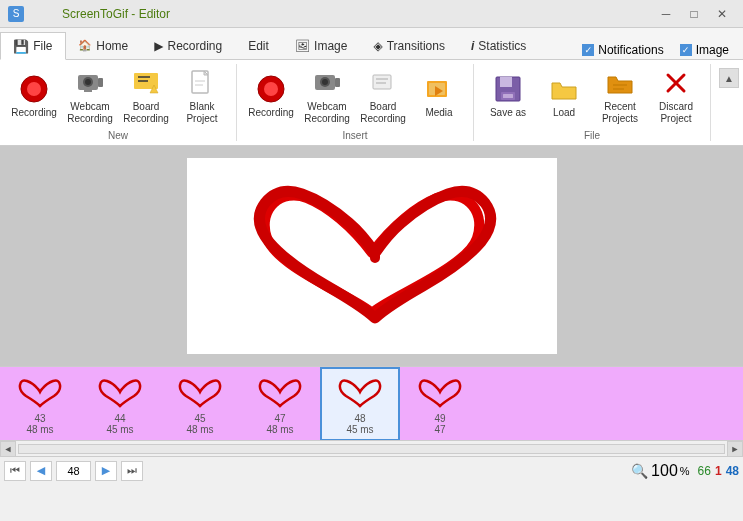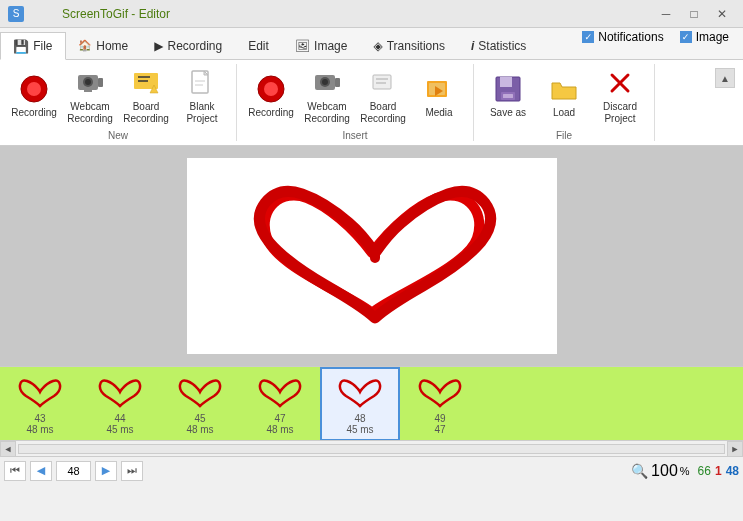--- a/index.html
+++ b/index.html
@@ -50,21 +50,21 @@
     .ribbon-tab.active {
       background: white;
       border-color: #ccc;
       border-bottom: 1px solid white;
       margin-bottom: -1px;
       z-index: 1;
     }
     .ribbon-right {
       margin-left: auto;
       display: flex;
-      align-items: flex-start;
+      align-items: flex-end;
       gap: 4px;
       padding-right: 8px;
       height: 100%;
     }
     .ribbon-toggle {
       display: flex;
       align-items: center;
       gap: 4px;
       font-size: 12px;
       cursor: pointer;
@@ -138,21 +138,21 @@
       position: relative;
       overflow: hidden;
     }
     .canvas-area {
       background: white;
       position: relative;
     }
 
     
     .frame-strip {
-      background: #bef264;
+      background: #f0abfc;
       border-top: 1px solid #ccc;
       display: flex;
       align-items: center;
       overflow: hidden;
       height: 72px;
     }
     .frame-item {
       display: flex;
       flex-direction: column;
       align-items: center;
@@ -382,20 +382,30 @@
         </div>
         <span class="ribbon-btn-label">Save as</span>
       </button>
       <button class="ribbon-btn">
         <div class="ribbon-btn-icon">
           <svg width="32" height="32" viewBox="0 0 32 32">
             <path d="M4,10 L4,26 L28,26 L28,14 L14,14 L12,10 Z" fill="#f5c842" stroke="#cca020" stroke-width="1"></path>
           </svg>
         </div>
         <span class="ribbon-btn-label">Load</span>
+      </button>
+      <button class="ribbon-btn">
+        <div class="ribbon-btn-icon">
+          <svg width="32" height="32" viewBox="0 0 32 32">
+            <path d="M4,10 L4,26 L28,26 L28,14 L14,14 L12,10 Z" fill="#e09010" stroke="#c07800" stroke-width="1"></path>
+            <line x1="9" y1="18" x2="23" y2="18" stroke="#c07800" stroke-width="1"></line>
+            <line x1="9" y1="22" x2="20" y2="22" stroke="#c07800" stroke-width="1"></line>
+          </svg>
+        </div>
+        <span class="ribbon-btn-label">Recent<br>Projects</span>
       </button>
       <button class="ribbon-btn">
         <div class="ribbon-btn-icon">
           <svg width="32" height="32" viewBox="0 0 32 32">
             <line x1="8" y1="8" x2="24" y2="24" stroke="#cc0000" stroke-width="3" stroke-linecap="round"></line>
             <line x1="24" y1="8" x2="8" y2="24" stroke="#cc0000" stroke-width="3" stroke-linecap="round"></line>
           </svg>
         </div>
         <span class="ribbon-btn-label">Discard<br>Project</span>
       </button>

